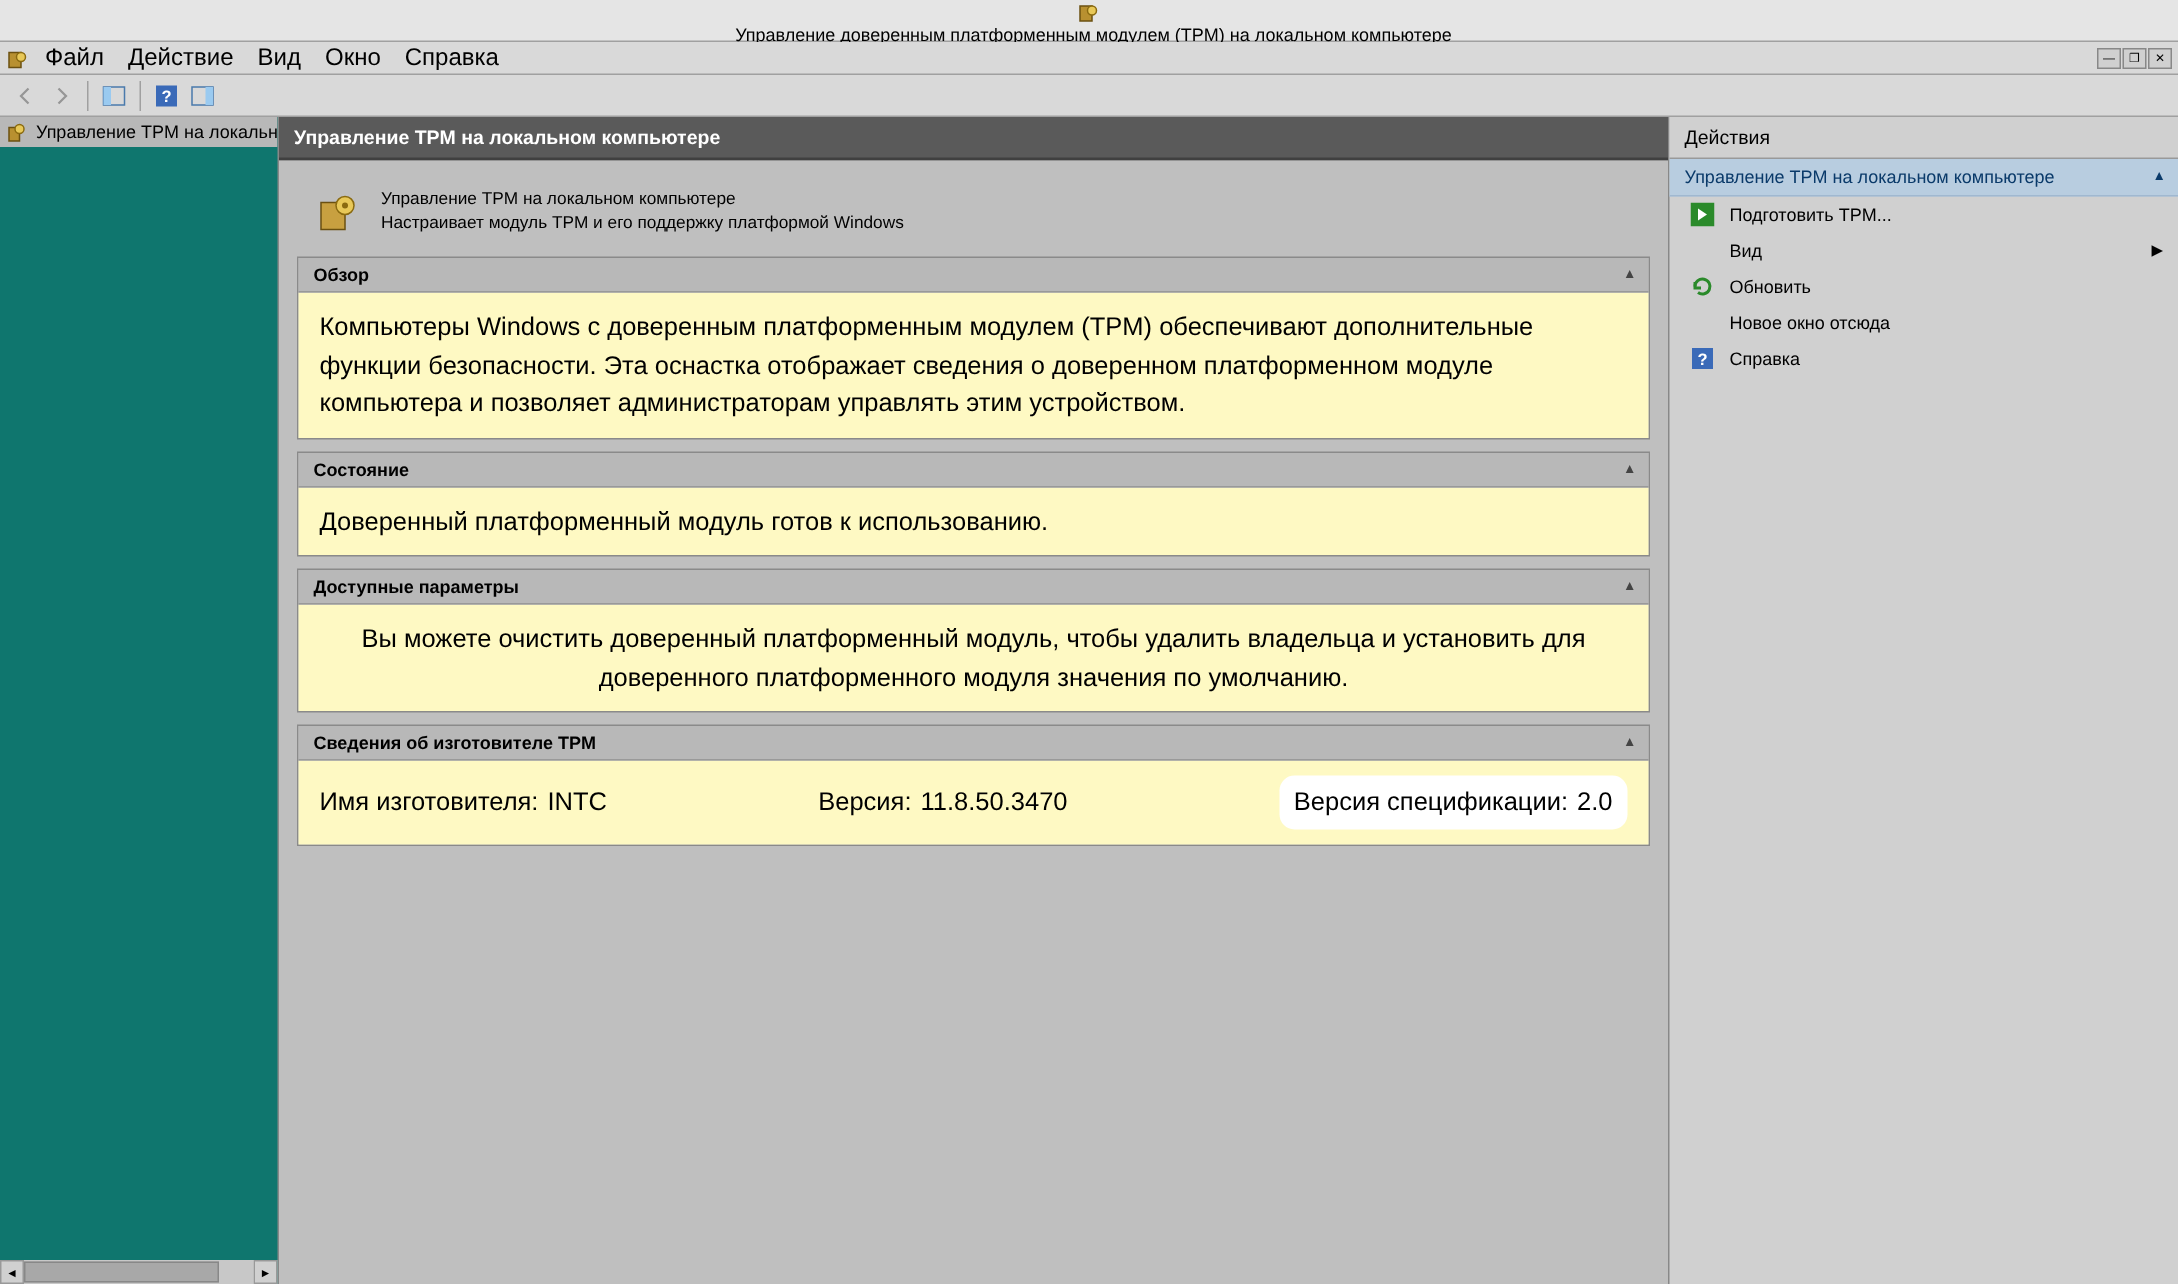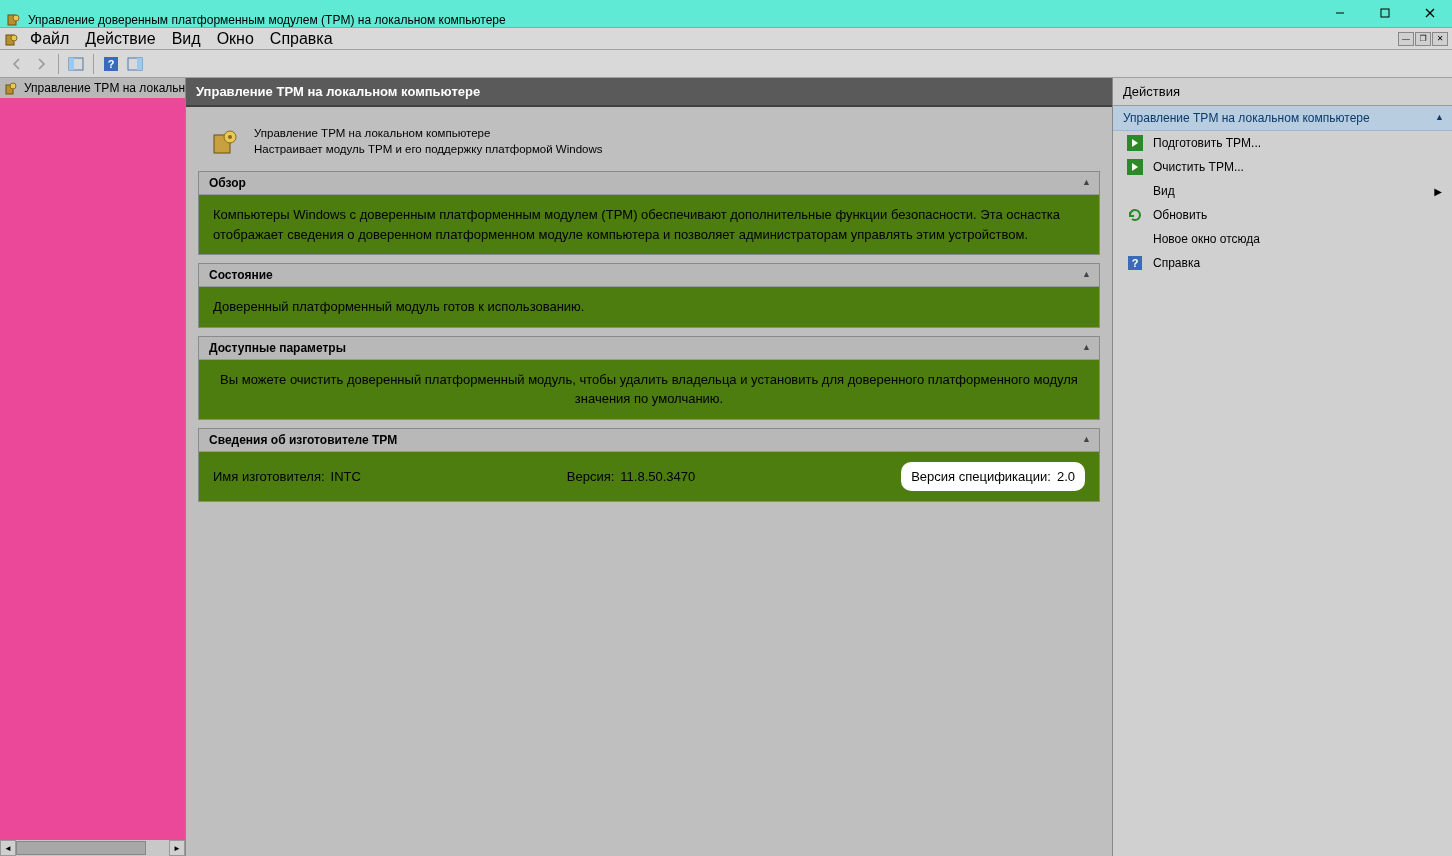--- a/index.html
+++ b/index.html
@@ -1,57 +1,57 @@
 <!DOCTYPE html>
 <html><head>
 <meta charset="utf-8">
 <style>
 * { margin: 0; padding: 0; box-sizing: border-box; font-family: "Segoe UI", Tahoma, sans-serif; }
 body { background: #b3b3b3; width: 1452px; height: 856px; overflow: hidden; font-size: 12px; color: #000; }
 
-.titlebar { height: 28px; background: #5eead4; display: flex; align-items: flex-end; padding-left: 6px; border-bottom: 1px solid #a0a0a0; }
+.titlebar { height: 28px; background: #e5e5e5; display: flex; align-items: center; padding-left: 6px; border-bottom: 1px solid #a0a0a0; flex-direction: column; }
 .titlebar-icon { width: 16px; height: 16px; margin-right: 6px; }
 .titlebar-text { flex: 1; font-size: 12px; color: #000; }
 .window-controls { display: flex; }
 .window-btn { width: 45px; height: 28px; display: flex; align-items: center; justify-content: center; color: #000; }
 
 .menubar { height: 22px; background: #d9d9d9; display: flex; align-items: center; padding-left: 22px; border-bottom: 1px solid #a0a0a0; position: relative; }
 .menubar-icon { position: absolute; left: 4px; width: 16px; height: 16px; }
 .menu-item { padding: 2px 8px; font-size: 16px; }
 .mdi-controls { position: absolute; right: 4px; display: flex; gap: 1px; }
 .mdi-btn { width: 16px; height: 14px; border: 1px solid #888; background: #d0d0d0; display: flex; align-items: center; justify-content: center; font-size: 8px; }
 
 .toolbar { height: 28px; background: #d9d9d9; display: flex; align-items: center; padding-left: 6px; border-bottom: 1px solid #a0a0a0; gap: 2px; }
 .tool-btn { width: 22px; height: 22px; border: 1px solid transparent; display: flex; align-items: center; justify-content: center; }
 .tool-btn.disabled { opacity: 0.4; }
 .tool-sep { width: 1px; height: 20px; background: #a0a0a0; margin: 0 4px; }
 
 .main-layout { display: flex; height: 778px; }
-.tree-pane { width: 186px; background: #ec4899; border-right: 1px solid #888; overflow: hidden; position: relative; }
+.tree-pane { width: 186px; background: #0f766e; border-right: 1px solid #888; overflow: hidden; position: relative; }
 .tree-item { display: flex; align-items: center; padding: 2px 4px; font-size: 12px; white-space: nowrap; overflow: hidden; }
 .tree-item.selected { background: #b8b8b8; }
 .tree-icon { width: 16px; height: 16px; margin-right: 4px; flex-shrink: 0; }
 .tree-scrollbar { position: absolute; bottom: 0; left: 0; right: 0; height: 16px; background: #c8c8c8; display: flex; align-items: center; }
 .scroll-arrow { width: 16px; height: 16px; background: #d0d0d0; border: 1px solid #999; display: flex; align-items: center; justify-content: center; font-size: 8px; }
 .scroll-track { flex: 1; height: 16px; background: #c8c8c8; position: relative; }
 .scroll-thumb { position: absolute; left: 0; width: 85%; height: 14px; top: 1px; background: #a8a8a8; border: 1px solid #888; }
 
 .content-pane { flex: 1; background: #bfbfbf; padding: 0; }
 .content-header { background: #5a5a5a; color: #fff; font-weight: bold; padding: 6px 10px; font-size: 13px; border-bottom: 2px solid #404040; }
 .content-body { padding: 10px; background: #bfbfbf; }
 .intro-row { display: flex; align-items: flex-start; padding: 8px 14px 14px 14px; }
 .intro-icon { width: 32px; height: 32px; margin-right: 12px; flex-shrink: 0; }
 .intro-text { font-size: 11.5px; line-height: 1.4; }
 .intro-title { font-weight: normal; }
 .intro-desc { }
 
 .section-box { border: 1px solid #8a8a8a; margin: 0 2px 8px 2px; background: #bfbfbf; }
 .section-header { background: #b8b8b8; padding: 4px 10px; font-weight: bold; font-size: 12px; border-bottom: 1px solid #999; position: relative; }
 .section-header .collapse-btn { position: absolute; right: 8px; top: 5px; font-size: 9px; color: #444; }
-.section-body { padding: 10px 14px; font-size: 13px; line-height: 1.5; background: #4d7c0f; }
+.section-body { padding: 10px 14px; font-size: 17px; line-height: 1.5; background: #fef9c3; }
 .mfr-row { display: flex; justify-content: space-between; align-items: center; }
 .mfr-cell { display: flex; gap: 6px; }
 .mfr-cell.highlight { background: #fff; padding: 5px 10px; border-radius: 10px; }
 
 .actions-pane { width: 340px; background: #d0d0d0; border-left: 1px solid #888; }
 .actions-header { background: #d0d0d0; font-weight: normal; padding: 6px 10px; font-size: 13px; border-bottom: 1px solid #999; }
 .actions-subheader { background: #b8cde0; padding: 5px 10px; font-size: 12px; color: #0a3a6a; border-bottom: 1px solid #a0b8d0; position: relative; }
 .actions-subheader .collapse-btn { position: absolute; right: 8px; top: 6px; font-size: 9px; }
 .action-item { display: flex; align-items: center; padding: 4px 10px 4px 14px; font-size: 12px; gap: 10px; }
 .action-icon { width: 16px; height: 16px; flex-shrink: 0; display: flex; align-items: center; justify-content: center; }
@@ -241,29 +241,20 @@
     <div class="action-item">
       <span class="action-icon">
           <svg viewBox="0 0 16 16">
             <rect width="16" height="16" fill="#2a8a2a"></rect>
             <path d="M5 4 L11 8 L5 12 Z" fill="#fff"></path>
           </svg>
         </span>
       <span>Подготовить TPM...</span>
     </div>
     <div class="action-item">
-      <span class="action-icon">
-          <svg viewBox="0 0 16 16">
-            <rect width="16" height="16" fill="#2a8a2a"></rect>
-            <path d="M5 4 L11 8 L5 12 Z" fill="#fff"></path>
-          </svg>
-        </span>
-      <span>Очистить TPM...</span>
-    </div>
-    <div class="action-item">
       <span class="action-icon"></span>
       <span>Вид</span>
       <span class="action-arrow">▶</span>
     </div>
     <div class="action-item">
       <span class="action-icon">
           <svg viewBox="0 0 16 16">
             <path d="M3 8 A5 5 0 1 1 5 12" fill="none" stroke="#2a8a2a" stroke-width="2"></path>
             <path d="M3 5 L3 9 L7 9" fill="none" stroke="#2a8a2a" stroke-width="2"></path>
           </svg>

